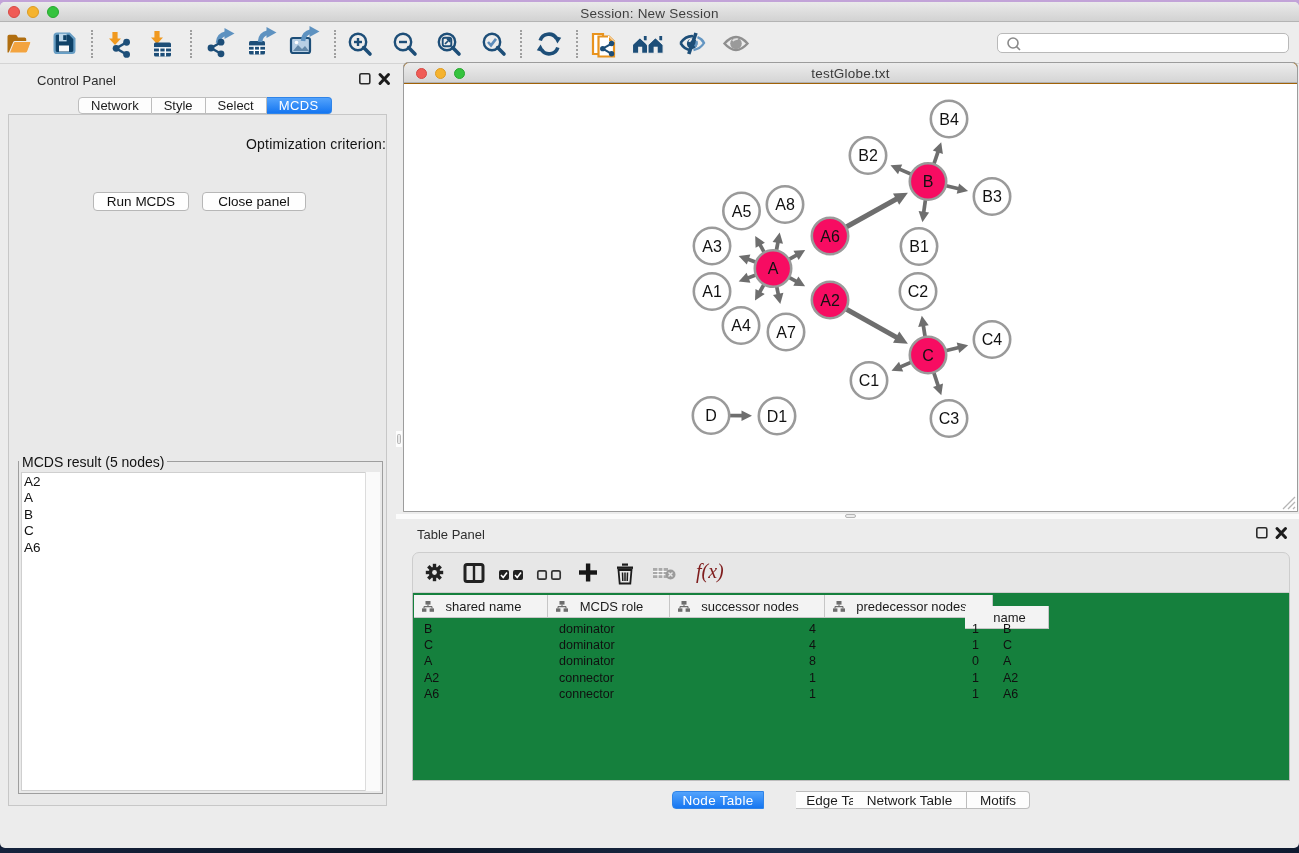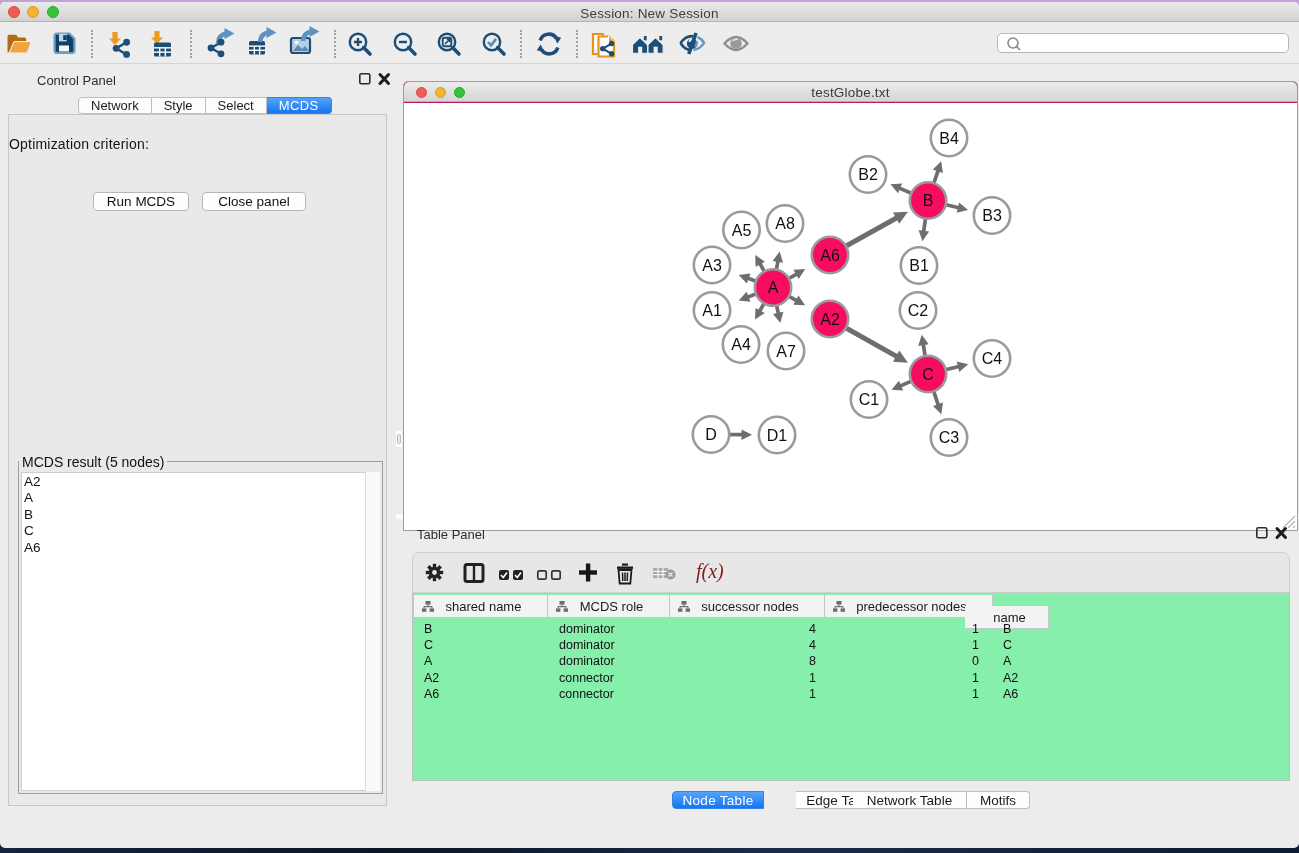--- a/index.html
+++ b/index.html
@@ -30,53 +30,53 @@
 .panhdr { font-size:13px; color:#2e2e2e; }
 #cp-tabs { position:absolute; top:32px; left:78px; height:17px; display:flex; }
 .tab { height:17px; font-size:13px; color:#1c1c1c; background:#fdfdfd;
   border:1px solid #bdbdbd; border-left:none; display:flex; align-items:center;
   justify-content:center; padding:0 12px; }
 .tab.first { border-left:1px solid #bdbdbd; border-radius:4px 0 0 4px; }
 .tab.last { border-radius:0 4px 4px 0; }
 .tab.sel { background:linear-gradient(#53a3fc,#1576f1); color:#fff; border-color:#2f84e8; letter-spacing:0.4px; }
 #cp-body { position:absolute; left:8px; top:49px; width:379px; height:692px;
   border:1px solid #c7c7c7; background:#e9e9e9; }
-#optlabel { position:absolute; top:21px; width:100%; text-align:left;
+#optlabel { position:absolute; top:21px; width:100%; text-align:right;
   font-size:14px; letter-spacing:0.2px; color:#141414; }
 #dropdown { position:absolute; left:34px; top:42.5px; width:314px; height:22px;
   background:#fff; border:1px solid #b2b2b2; border-radius:4px; }
 #dropdown .dtext { position:absolute; left:12px; top:3px; font-size:14px; letter-spacing:0.2px; color:#141414; }
 #dropdown .spin { position:absolute; right:-1px; top:-1px; width:17px; height:22px;
   background:linear-gradient(#4d9efb,#1b6ff0); border-radius:0 4px 4px 0; }
 .cbtn { position:absolute; height:19px; background:#fefefe; border:1px solid #b7b7b7;
   border-radius:4px; font-size:13.5px; color:#111; text-align:center; line-height:17px; }
 #fieldset { position:absolute; left:9px; top:346px; width:365px; height:333px;
   border:1px solid #9e9e9e; }
 #fieldset .legend { position:absolute; left:0px; top:-8px; background:#e9e9e9;
   padding:0 3px; font-size:14px; color:#111; }
 #mcdslist { position:absolute; left:2px; top:10px; right:2px; bottom:2px; background:#fff;
   border:1px solid #cfcfcf; font-size:13.5px; color:#111; line-height:16.4px; padding:1px 0 0 2px; }
 #mcdsscroll { position:absolute; right:2px; top:10px; bottom:2px; width:15px;
   background:#fafafa; border-left:1px solid #dcdcdc; }
 
-#netwin { position:absolute; left:403px; top:79px; width:895px; height:450px;
-  background:#be185d; border:1px solid #9c9c9c; border-radius:5px 5px 0 0; }
+#netwin { position:absolute; left:403px; top:60px; width:895px; height:450px;
+  background:#a16207; border:1px solid #9c9c9c; border-radius:5px 5px 0 0; }
 #nw-title { position:absolute; left:0; top:0; width:100%; height:20px;
   background:linear-gradient(#ececec,#d5d5d5); border-bottom:1px solid #b2b2b2;
   border-radius:5px 5px 0 0; }
 #nw-title .title { position:absolute; width:100%; text-align:center; top:3px;
   font-size:13.5px; letter-spacing:0.2px; color:#3b3b3b; }
 #nw-canvas { position:absolute; left:0; top:21px; width:893px; height:427px; background:#fff; overflow:hidden; }
 
 #tpanel { position:absolute; left:395px; top:511px; width:904px; height:303px; }
 #tp-toolbar { position:absolute; left:17px; top:39px; width:878px; height:41px;
   background:#e7e7e7; border:1px solid #cdcdcd; border-radius:7px 7px 0 0;
   display:flex; align-items:center; }
 #tp-table { position:absolute; left:17px; top:80px; width:878px; height:188px;
-  background:#86efac; border:1px solid #bdbdbd; border-top:none; }
+  background:#15803d; border:1px solid #bdbdbd; border-top:none; }
 .thead { position:absolute; top:2px; height:23px; background:#f3f3f3;
   border-right:1px solid #c6c6c6; border-bottom:1px solid #c6c6c6;
   font-size:13px; color:#1b1b1b; }
 .thead .lbl { position:absolute; left:3px; width:100%; text-align:center; top:3.5px; }
 .trow { position:absolute; font-size:12.5px; color:#101010; }
 #tp-tabs { position:absolute; left:0; top:278px; width:904px; height:18px; }
 .btab { position:absolute; height:18px; font-size:13.5px; color:#1c1c1c; background:#fdfdfd;
   border:1px solid #bdbdbd; text-align:center; line-height:17px; }
 
 #statusbar { position:absolute; left:0; top:814px; width:1299px; height:30px;

